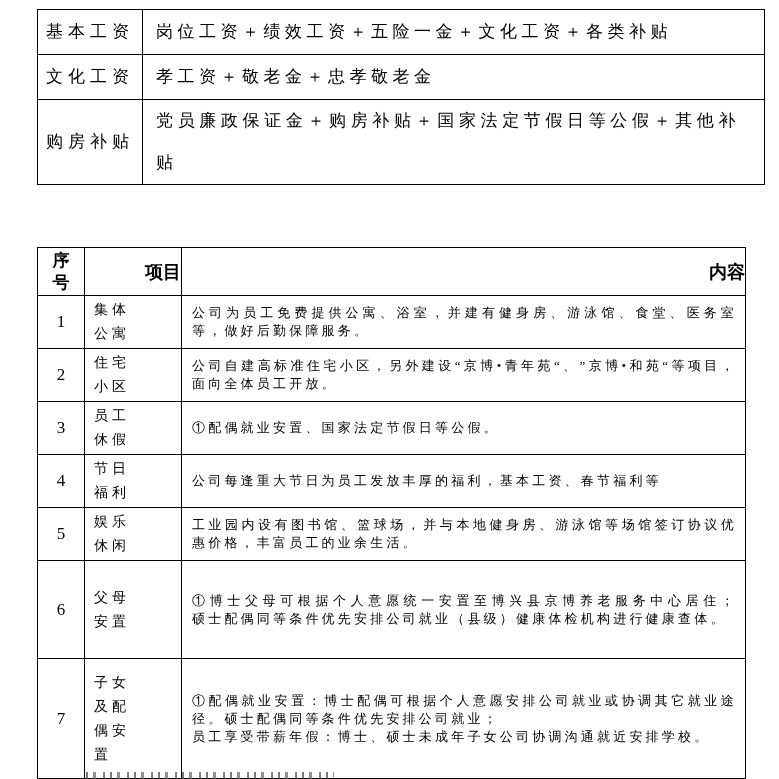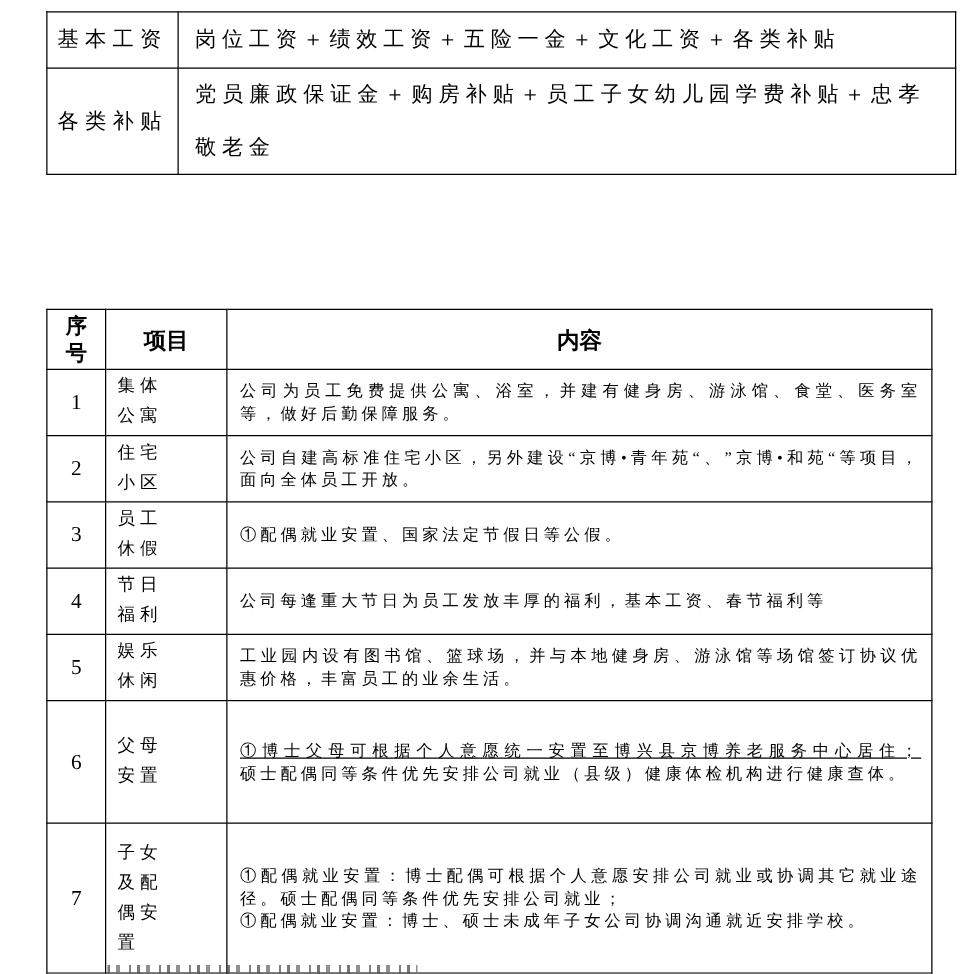--- a/index.html
+++ b/index.html
@@ -13,34 +13,34 @@
   td,th{border:1.5px solid #000;vertical-align:middle;overflow:hidden;}
 
   
   .t1{top:9px;width:728px;}
   .t1 td{line-height:42px;font-size:17px;}
   .t1 .lbl{width:105px;text-align:center;letter-spacing:5px;}
   .t1 .cnt{letter-spacing:4.5px;padding:0 24px 0 13px;text-align:justify;word-break:break-all;}
 
   
   .t2{top:247px;width:709px;}
-  .t2 th{font-weight:bold;font-size:18px;text-align:center;line-height:22px;padding:1px 0;}
+  .t2 th{font-weight:bold;font-size:18px;text-align:right;line-height:22px;padding:1px 0;}
   .t2 thead tr{height:48px;}
   .t2 tbody tr:nth-child(1){height:52px;}
   .t2 tbody tr:nth-child(2){height:51px;}
   .t2 tbody tr:nth-child(3){height:49px;}
   .t2 tbody tr:nth-child(4){height:46px;}
   .t2 tbody tr:nth-child(5){height:53px;}
   .t2 tbody tr:nth-child(6){height:98px;}
   .t2 tbody tr:nth-child(7){height:120px;}
   .t2 .no{width:47px;text-align:center;font-size:17px;}
   .t2 .item{width:97px;font-size:14px;letter-spacing:4px;line-height:24px;padding:2px 4px 2px 9px;}
   .t2 .content{font-size:13px;letter-spacing:3.2px;line-height:18px;padding:1px 8px 1px 10px;text-align:justify;word-break:break-all;}
   .para{margin:0;text-align:justify;}
-  .jlast{text-align-last:justify;text-decoration:underline;}
+  .jlast{text-align-last:justify;}
 
   
   .frag{
     position:absolute;left:86px;top:772px;width:248px;height:7px;
     background:repeating-linear-gradient(90deg,
       #4a4a4a 0 2px, transparent 2px 7px,
       #6b6b6b 7px 10px, transparent 10px 17px,
       #555 17px 19px, transparent 19px 24px);
     opacity:.75;
   }
@@ -52,22 +52,26 @@
   <colgroup>
       <col style="width:105px">
       <col>
     </colgroup>
   <tbody id="t1-body">
       <tr>
         <td class="lbl">基本工资</td>
         <td class="cnt">岗位工资＋绩效工资＋五险一金＋文化工资＋各类补贴</td>
       </tr>
       <tr>
-        <td class="lbl">各类补贴</td>
-        <td class="cnt">党员廉政保证金＋购房补贴＋员工子女幼儿园学费补贴＋忠孝敬老金</td>
+        <td class="lbl">文化工资</td>
+        <td class="cnt">孝工资＋敬老金＋忠孝敬老金</td>
+      </tr>
+      <tr>
+        <td class="lbl">购房补贴</td>
+        <td class="cnt">党员廉政保证金＋购房补贴＋国家法定节假日等公假＋其他补贴</td>
       </tr>
     </tbody>
 </table>
 
 <table class="t2">
   <colgroup>
       <col style="width:47px">
       <col style="width:97px">
       <col>
     </colgroup>
@@ -146,19 +150,19 @@
       <tr>
         <td class="no">7</td>
         <td class="item">
           <div>子女</div>
           <div>及配</div>
           <div>偶安</div>
           <div>置</div>
         </td>
         <td class="content">
           <div class="para">①配偶就业安置：博士配偶可根据个人意愿安排公司就业或协调其它就业途径。硕士配偶同等条件优先安排公司就业；</div>
-          <div class="para">①配偶就业安置：博士、硕士未成年子女公司协调沟通就近安排学校。</div>
+          <div class="para">员工享受带薪年假：博士、硕士未成年子女公司协调沟通就近安排学校。</div>
         </td>
       </tr>
     </tbody>
 </table>
 
 <div class="frag"></div>
 
 </body></html>

